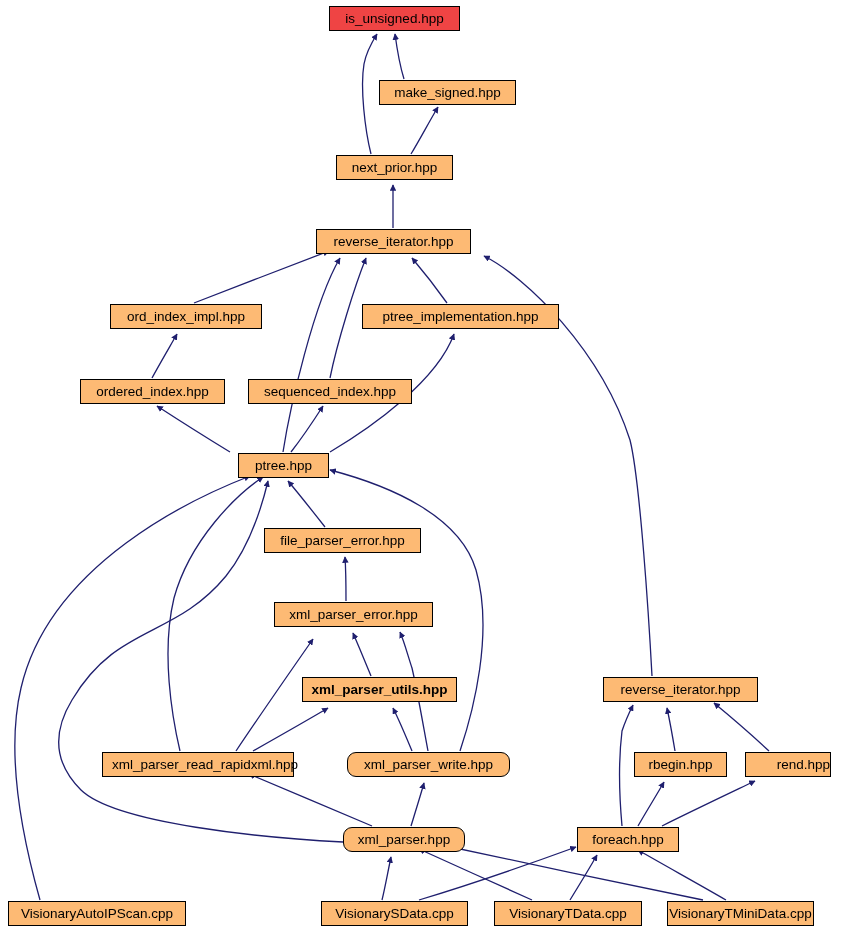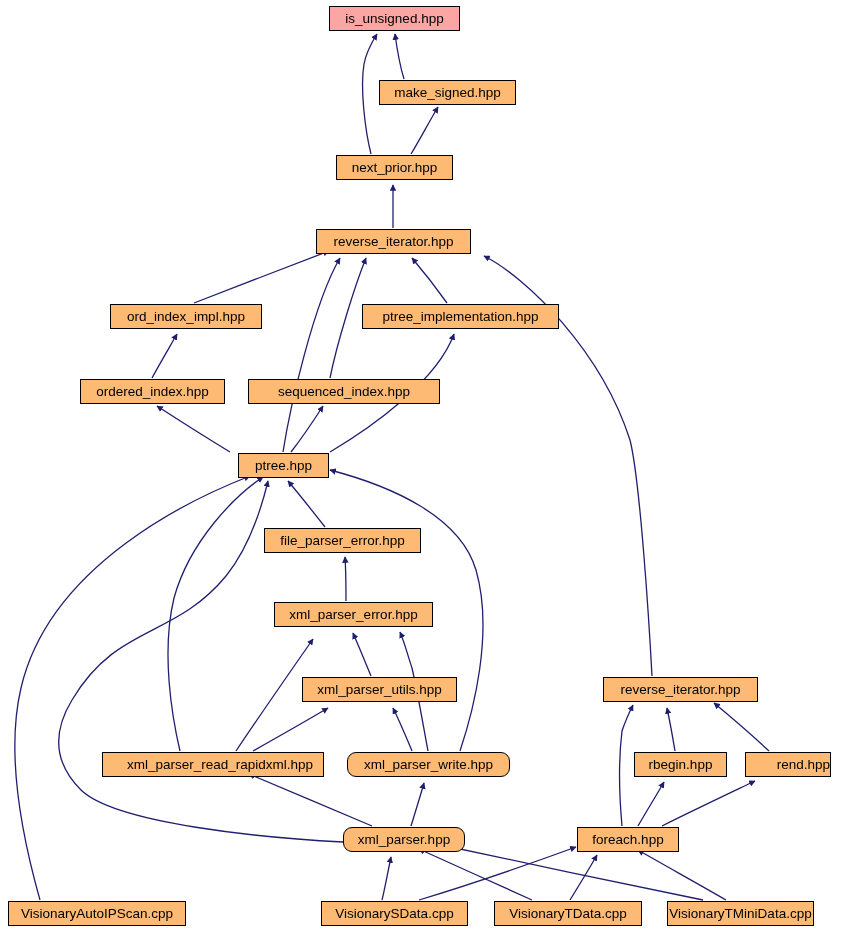--- a/index.html
+++ b/index.html
@@ -33,21 +33,21 @@
     font-family: "Liberation Sans", sans-serif;
     font-size: 13.5px;
     line-height: 1;
     display: flex;
     align-items: center;
     justify-content: center;
     white-space: nowrap;
     z-index: 2;
   }
   .node.root {
-    background: #fca5a5;
+    background: #ef4444;
     text-align: right;
   }
 </style>
 </head>
 <body>
 
 <div id="graph">
   <svg id="edges" viewBox="0 0 853 933" xmlns="http://www.w3.org/2000/svg">
     <defs>
       <marker id="arrow" viewBox="0 0 10 10" refX="9" refY="5" markerWidth="5" markerHeight="5" orient="auto-start-reverse">
@@ -146,39 +146,39 @@
   </div>
   <div class="node" style="left:110px; top:304px; width:152px; height:25px;">
     <span>ord_index_impl.hpp</span>
   </div>
   <div class="node" style="left:362px; top:304px; width:197px; height:25px;">
     <span>ptree_implementation.hpp</span>
   </div>
   <div class="node" style="left:80px; top:379px; width:145px; height:25px;">
     <span>ordered_index.hpp</span>
   </div>
-  <div class="node" style="left:248px; top:379px; width:192px; height:25px;">
+  <div class="node" style="left:248px; top:379px; width:164px; height:25px;">
     <span>sequenced_index.hpp</span>
   </div>
   <div class="node" style="left:238px; top:453px; width:91px; height:25px;">
     <span>ptree.hpp</span>
   </div>
   <div class="node" style="left:264px; top:528px; width:157px; height:25px;">
     <span>file_parser_error.hpp</span>
   </div>
   <div class="node" style="left:274px; top:602px; width:159px; height:25px;">
     <span>xml_parser_error.hpp</span>
   </div>
-  <div class="node" style="left:302px; top:677px; width:155px; height:25px;">
+  <div class="node" style="left:302px; top:677px; width:155px; height:25px;font-weight:bold;">
     <span>xml_parser_utils.hpp</span>
   </div>
   <div class="node" style="left:603px; top:677px; width:155px; height:25px;">
     <span>reverse_iterator.hpp</span>
   </div>
-  <div class="node" style="left:102px; top:752px; width:222px; height:25px;padding-left:14px;">
+  <div class="node" style="left:102px; top:752px; width:192px; height:25px;padding-left:14px;">
     <span>xml_parser_read_rapidxml.hpp</span>
   </div>
   <div class="node" style="left:347px; top:752px; width:163px; height:25px;border-radius:9px;">
     <span>xml_parser_write.hpp</span>
   </div>
   <div class="node" style="left:634px; top:752px; width:93px; height:25px;">
     <span>rbegin.hpp</span>
   </div>
   <div class="node" style="left:745px; top:752px; width:86px; height:25px;justify-content:flex-end;">
     <span>rend.hpp</span>

